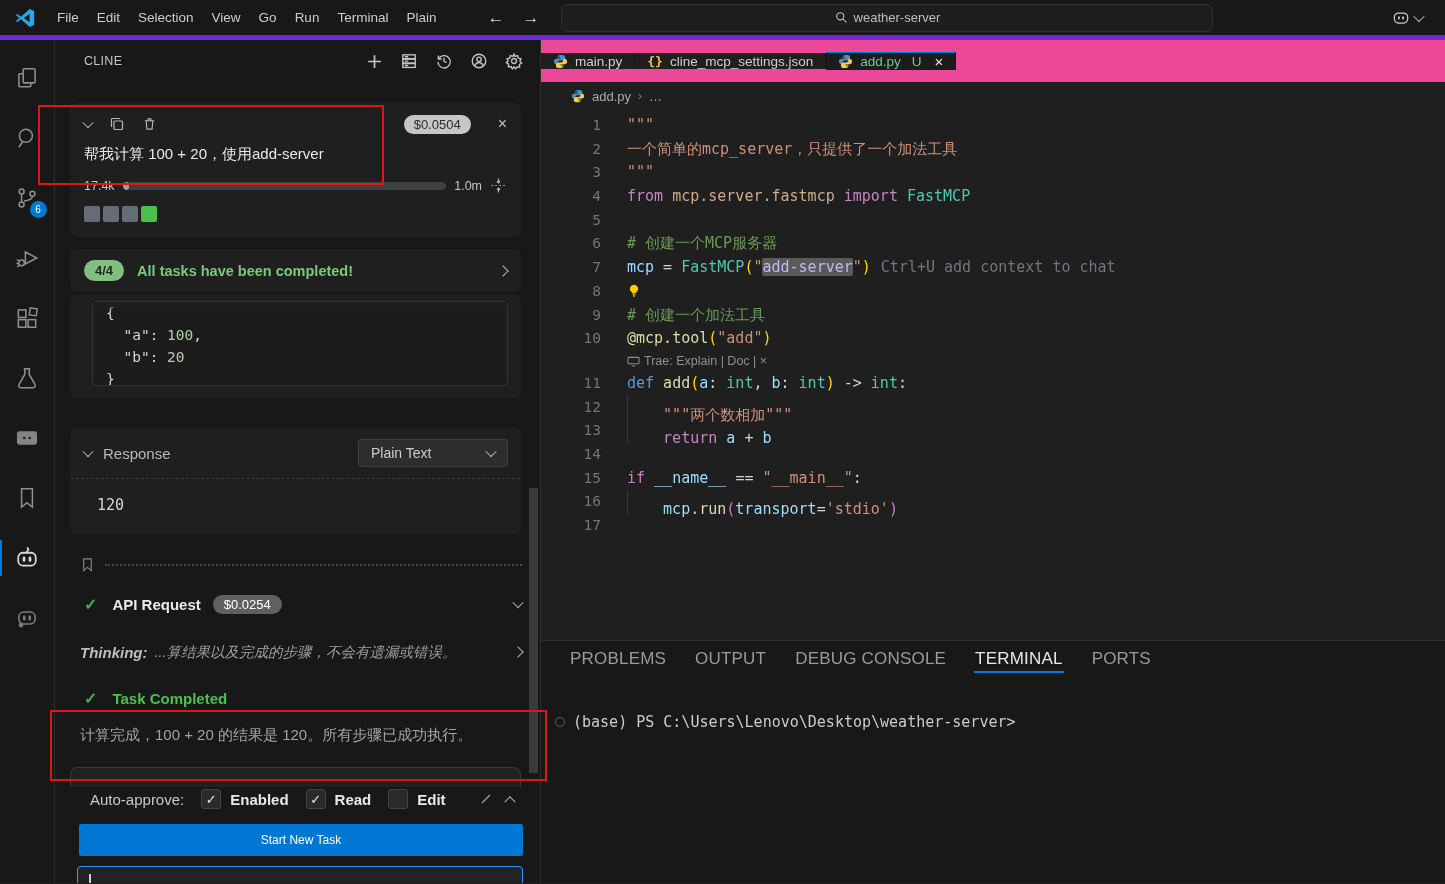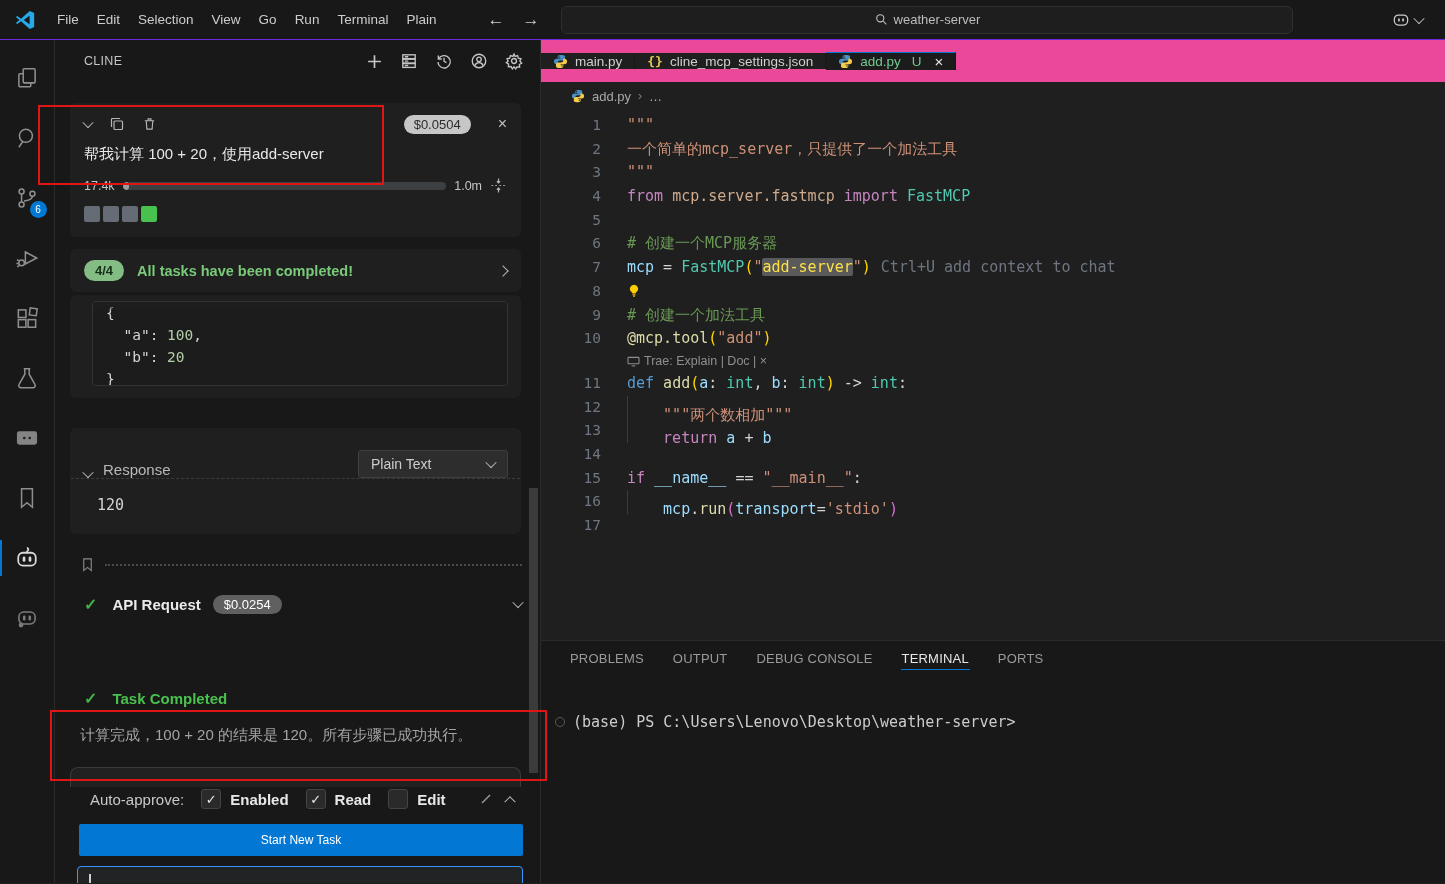--- a/index.html
+++ b/index.html
@@ -1,27 +1,27 @@
 <!DOCTYPE html>
 <html><head>
 <meta charset="utf-8">
 <style>
   * { margin:0; padding:0; box-sizing:border-box; }
   html,body { background:#000; }
   .app { position:relative; width:1445px; height:884px; background:#1f1f1f;
          font-family:"Liberation Sans", sans-serif; color:#cccccc; overflow:hidden; font-size:13px; }
 
   
-  .titlebar { height:40px; background:#181818; border-bottom:1px solid #6d28d9;
+  .titlebar { height:40px; background:#181818; border-bottom:5px solid #6d28d9;
               display:flex; align-items:center; padding:0 10px; }
   .tb-logo { width:24px; height:24px; margin:0 10px 0 4px; display:flex; align-items:center; }
   .menus { display:flex; }
   .menu-item { padding:5px 9px; color:#cccccc; font-size:13.5px; border-radius:5px; cursor:default; }
   .nav-arrows { display:flex; gap:18px; margin-left:42px; color:#cfcfcf; font-size:17px; }
-  .searchbox { margin-left:22px; width:732px; height:28px; background:#1e1e1e; border:1px solid #2f2f2f;
+  .searchbox { margin-left:22px; width:652px; height:28px; background:#1e1e1e; border:1px solid #2f2f2f;
                border-radius:6px; display:flex; align-items:center; justify-content:center; gap:6px;
                color:#bdbdbd; font-size:13px; }
   .tb-right { margin-left:auto; display:flex; align-items:center; gap:4px; padding-right:12px; }
 
   
   .workbench { display:flex; height:843px; }
 
   
   .activitybar { width:55px; background:#181818; border-right:1px solid #2b2b2b;
                  display:flex; flex-direction:column; align-items:center; padding-top:8px; }
@@ -68,21 +68,21 @@
                 overflow:hidden; padding:0 0 0 13px; position:relative;
                 font-family:"DejaVu Sans Mono", monospace; font-size:14.5px; line-height:22px; color:#d4d4d4; }
   .json-inner .fade { position:absolute; top:0; left:0; right:0; height:10px;
                       background:linear-gradient(#1f1f1f, rgba(31,31,31,0)); }
   .json-inner .jrow { white-space:pre; }
   .json-inner .jrow:first-child { margin-top:-14px; }
   .tk-num { color:#b5cea8; }
 
   
   .resp-card { top:388px; height:106px; }
-  .resp-head { display:flex; align-items:flex-end; height:50px; padding:0 13px 0 14px; }
+  .resp-head { display:flex; align-items:center; height:50px; padding:0 13px 0 14px; }
   .resp-label { color:#b9b9b9; font-size:15px; margin-left:11px; }
   .resp-select { margin-left:auto; width:150px; height:28px; background:#2d2d2d; border:1px solid #3f3f3f;
                  border-radius:3px; display:flex; align-items:center; padding:0 12px; color:#cccccc; font-size:14px; }
   .resp-select .chev { margin-left:auto; }
   .resp-divider { border-top:1px dashed #3c3c3c; margin:0 1px; }
   .resp-value { padding:17px 0 0 27px; font-family:"DejaVu Sans Mono", monospace; font-size:15px; color:#d4d4d4; }
 
   
   .bookmark-divider { position:absolute; top:516px; left:25px; right:18px; display:flex; align-items:center; gap:10px; }
   .dotted-line { flex:1; border-top:2px dotted #4a4a4a; }
@@ -143,27 +143,27 @@
   .code-row { display:flex; height:23.7px; line-height:23.7px; white-space:pre; }
   .code-row .ln { width:60px; text-align:right; color:#6e7681; padding-right:0; flex:none; font-size:14.5px; }
   .code-row .lc { padding-left:26px; }
   .lens-row { height:21px; line-height:21px; padding-left:86px; color:#8f8f8f;
               font-family:"Liberation Sans", sans-serif; font-size:12.5px; display:flex; align-items:center; gap:4px; }
   .tk-str { color:#ce9178; } .tk-kw { color:#c586c0; } .tk-kwd { color:#569cd6; }
   .tk-cmt { color:#6a9955; } .tk-cls { color:#4ec9b0; } .tk-fn { color:#dcdcaa; }
   .tk-var { color:#9cdcfe; } .tk-pln { color:#d4d4d4; } .tk-mod { color:#ceab8d; }
   .tk-br1 { color:#ffd700; } .tk-br2 { color:#da70d6; }
   .tk-hint { color:#6e7681; padding-left:10px; }
-  .tk-strhl { color:#fde047; background:#5a5a5a; border-radius:2px; }
+  .tk-strhl { color:#c4b5fd; background:#5a5a5a; border-radius:2px; }
   .indent { display:inline-block; width:2ch; border-left:1px solid #3b3b3b; height:100%; margin-right:2ch; }
 
   
   .panel { height:243px; background:#181818; border-top:1px solid #2b2b2b; }
   .panel-tabs { height:35px; display:flex; align-items:center; gap:27px; padding-left:28px; }
-  .panel-tab { color:#9a9a9a; font-size:13px; letter-spacing:.2px; padding:8px 1px; position:relative;text-align:center; }
+  .panel-tab { color:#9a9a9a; font-size:17px; letter-spacing:.2px; padding:8px 1px; position:relative;text-align:center; }
   .panel-tab.active { color:#e7e7e7; }
   .panel-tab.active::after { content:""; position:absolute; left:0; right:0; bottom:4px; height:1.5px; background:#0078d4; }
   .terminal-body { padding:37px 0 0 14px; font-family:"DejaVu Sans Mono", monospace; font-size:15px; color:#cccccc;
                    display:flex; align-items:center; gap:8px; }
   .term-circle { width:10px; height:10px; border:1.5px solid #5a5a5a; border-radius:50%; flex:none; }
 
   
   .anno { position:absolute; border:2.5px solid #e01515; z-index:50; pointer-events:none; }
   .anno1 { left:38px; top:105px; width:346px; height:80px; }
   .anno2 { left:50px; top:710px; width:497px; height:71px; }
@@ -398,20 +398,25 @@
         <span class="dotted-line"></span>
       </div>
 
       <div class="sb-row api-row">
         <span class="check">✓</span>
         <span class="api-label">API Request</span>
         <span class="api-pill">$0.0254</span>
         <span class="chev down auto"></span>
       </div>
 
+      <div class="sb-row think-row">
+        <span class="think-label">Thinking:</span>
+        <span class="think-text">...算结果以及完成的步骤，不会有遗漏或错误。</span>
+        <span class="chev right auto"></span>
+      </div>
 
       <div class="sb-row done-row">
         <span class="check">✓</span>
         <span class="done-label">Task Completed</span>
       </div>
 
       <div class="completion">计算完成，100 + 20 的结果是 120。所有步骤已成功执行。</div>
 
       <div class="partial-box"></div>
 

